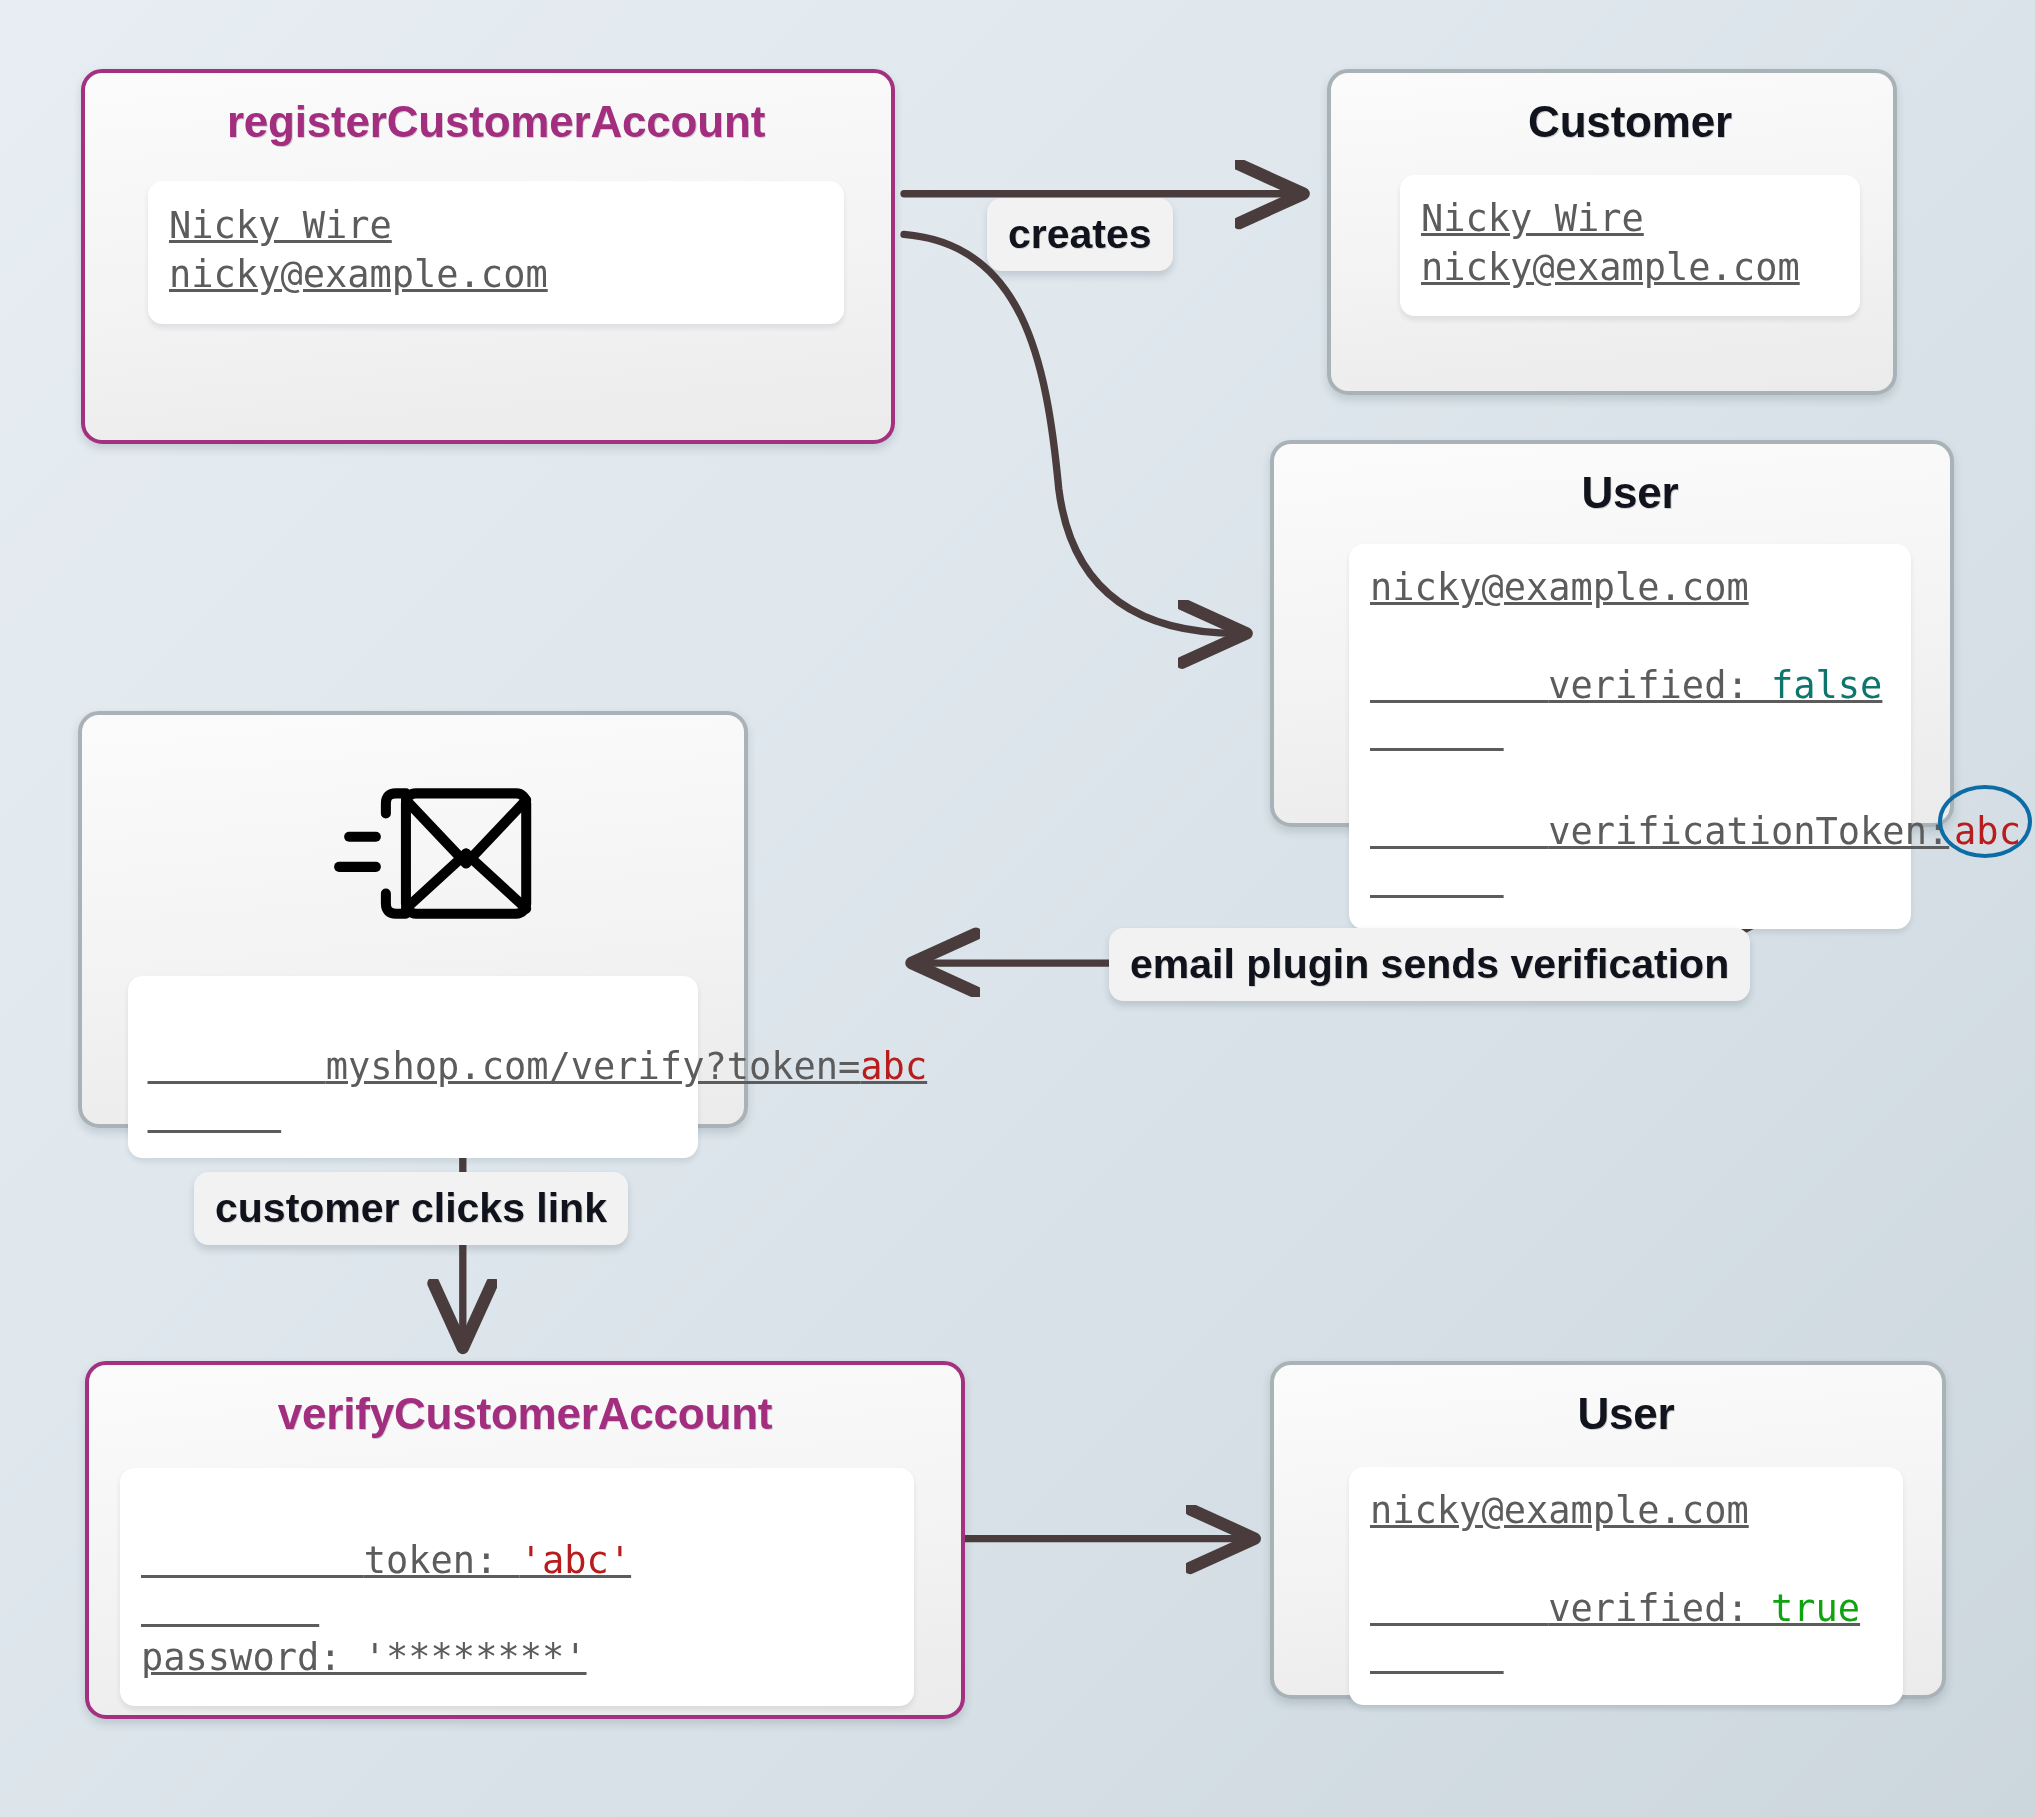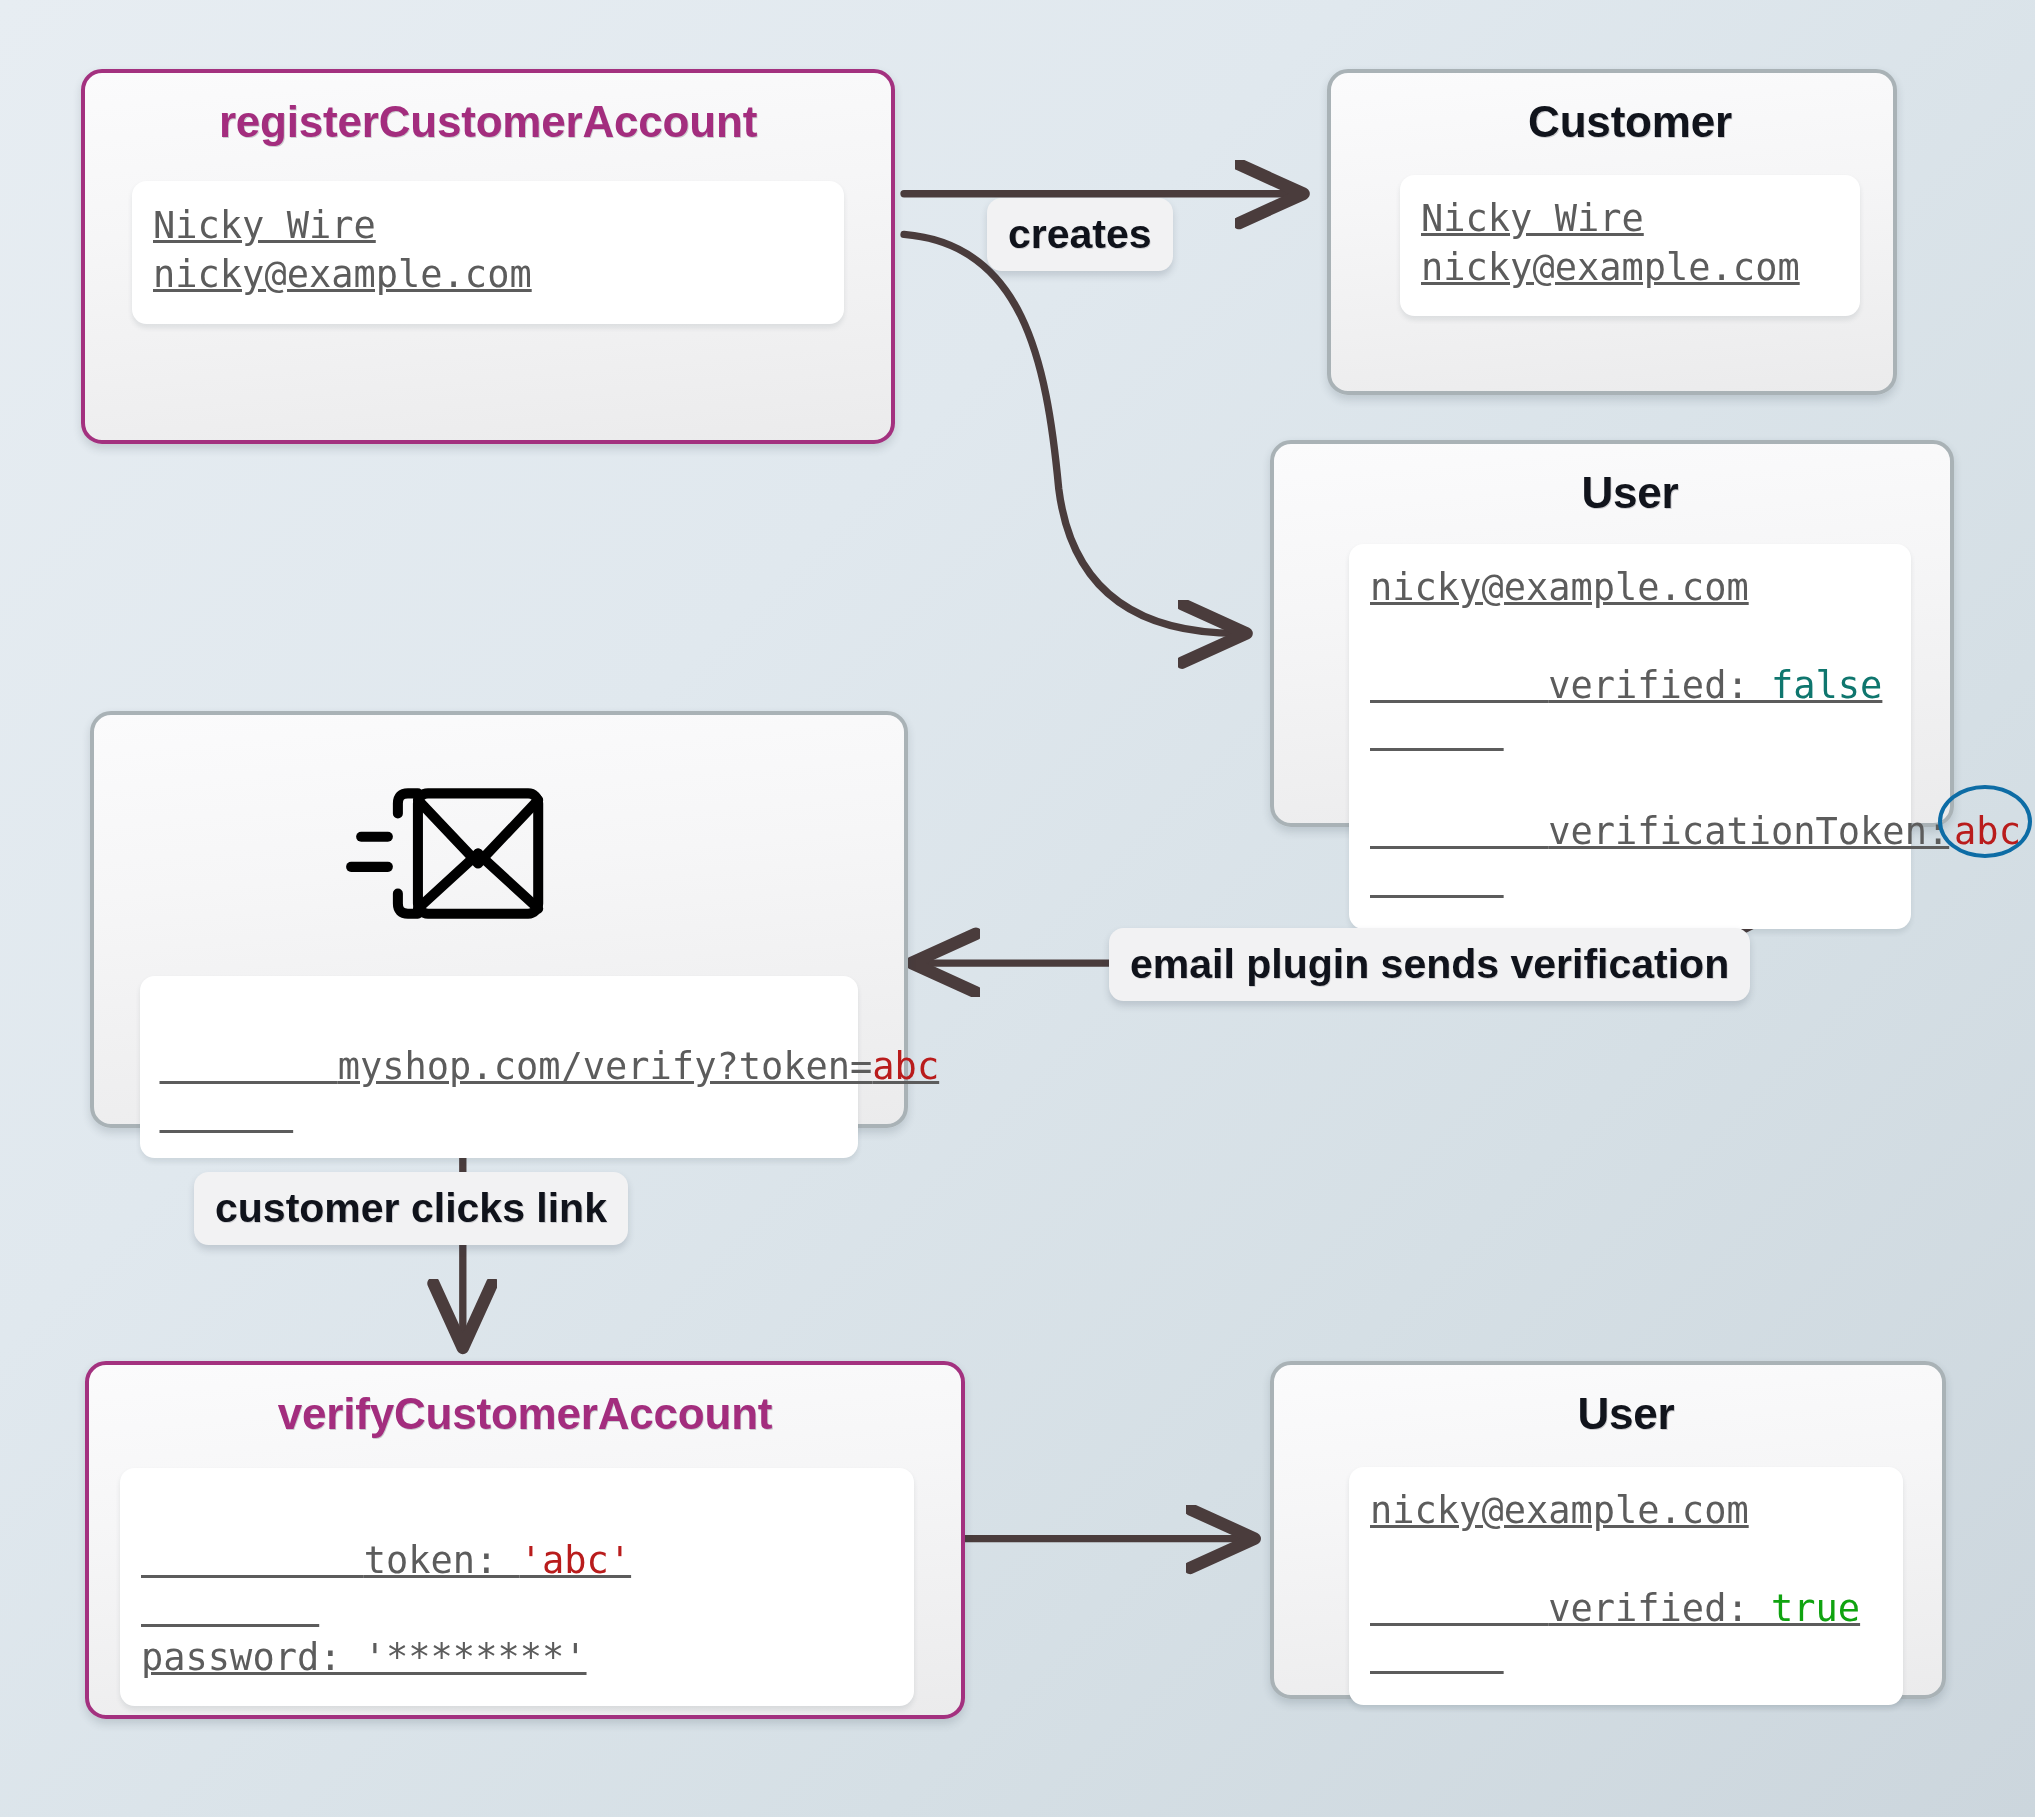--- a/index.html
+++ b/index.html
@@ -130,21 +130,21 @@
       <path d="M2262,970 C2258,1062 2200,1120 2120,1152"></path>
 
       <path d="M1395,1183 L1130,1183" marker-end="url(#arrowHead)"></path>
 
       <path d="M568,1385 L568,1645" marker-end="url(#arrowHead)"></path>
 
       <path d="M1110,1890 L1530,1890" marker-end="url(#arrowHead)"></path>
     </g>
   </svg>
 
-  <div class="node magenta" style="left:81px; top:69px; width:814px; height:375px;">
+  <div class="node magenta" style="left:81px; top:69px; width:814px; height:375px;padding-left:16px;">
     <div class="node-title magenta">registerCustomerAccount</div>
     <div class="panel" style="margin:34px 47px 0 47px; padding:21px 21px 24.4px 21px; font-size:37px;">
       <div class="line">Nicky Wire</div>
       <div class="line">nicky@example.com</div>
     </div>
   </div>
 
   <div class="node grey" style="left:1327px; top:69px; width:570px; height:326px;">
     <div class="node-title dark">Customer</div>
     <div class="panel" style="margin:28px 33px 0 33px; padding:19.5px 21px 23px 21px; font-size:37px;">
@@ -159,21 +159,21 @@
       <div class="line">nicky@example.com</div>
       <div class="line">
         <span>verified: </span><span class="val-false">false</span>
       </div>
       <div class="line">
         <span>verificationToken:</span><span class="token-circle val-token">abc</span>
       </div>
     </div>
   </div>
 
-  <div class="node grey" style="left:90px; top:711px; width:818px; height:417px;">
+  <div class="node grey" style="left:78px; top:711px; width:670px; height:417px;">
     <div class="env-icon" style="left:244px; top:65px; width:220px; height:147px;">
       <svg width="220" height="147" viewBox="0 0 120 88" fill="none" stroke="#000000" stroke-width="6" stroke-linecap="round" stroke-linejoin="round">
         <path d="M42 8 L36 8 Q30 8 30 14 L30 20"></path>
         <path d="M30 68 L30 74 Q30 80 36 80 L42 80"></path>
         <rect x="42" y="8" width="72" height="72" rx="6"></rect>
         <path d="M42 12 L78 50 L114 12"></path>
         <path d="M42 77 L78 44"></path>
         <path d="M114 77 L78 44"></path>
         <path d="M8 34 L24 34"></path>
         <path d="M2 52 L24 52"></path>

